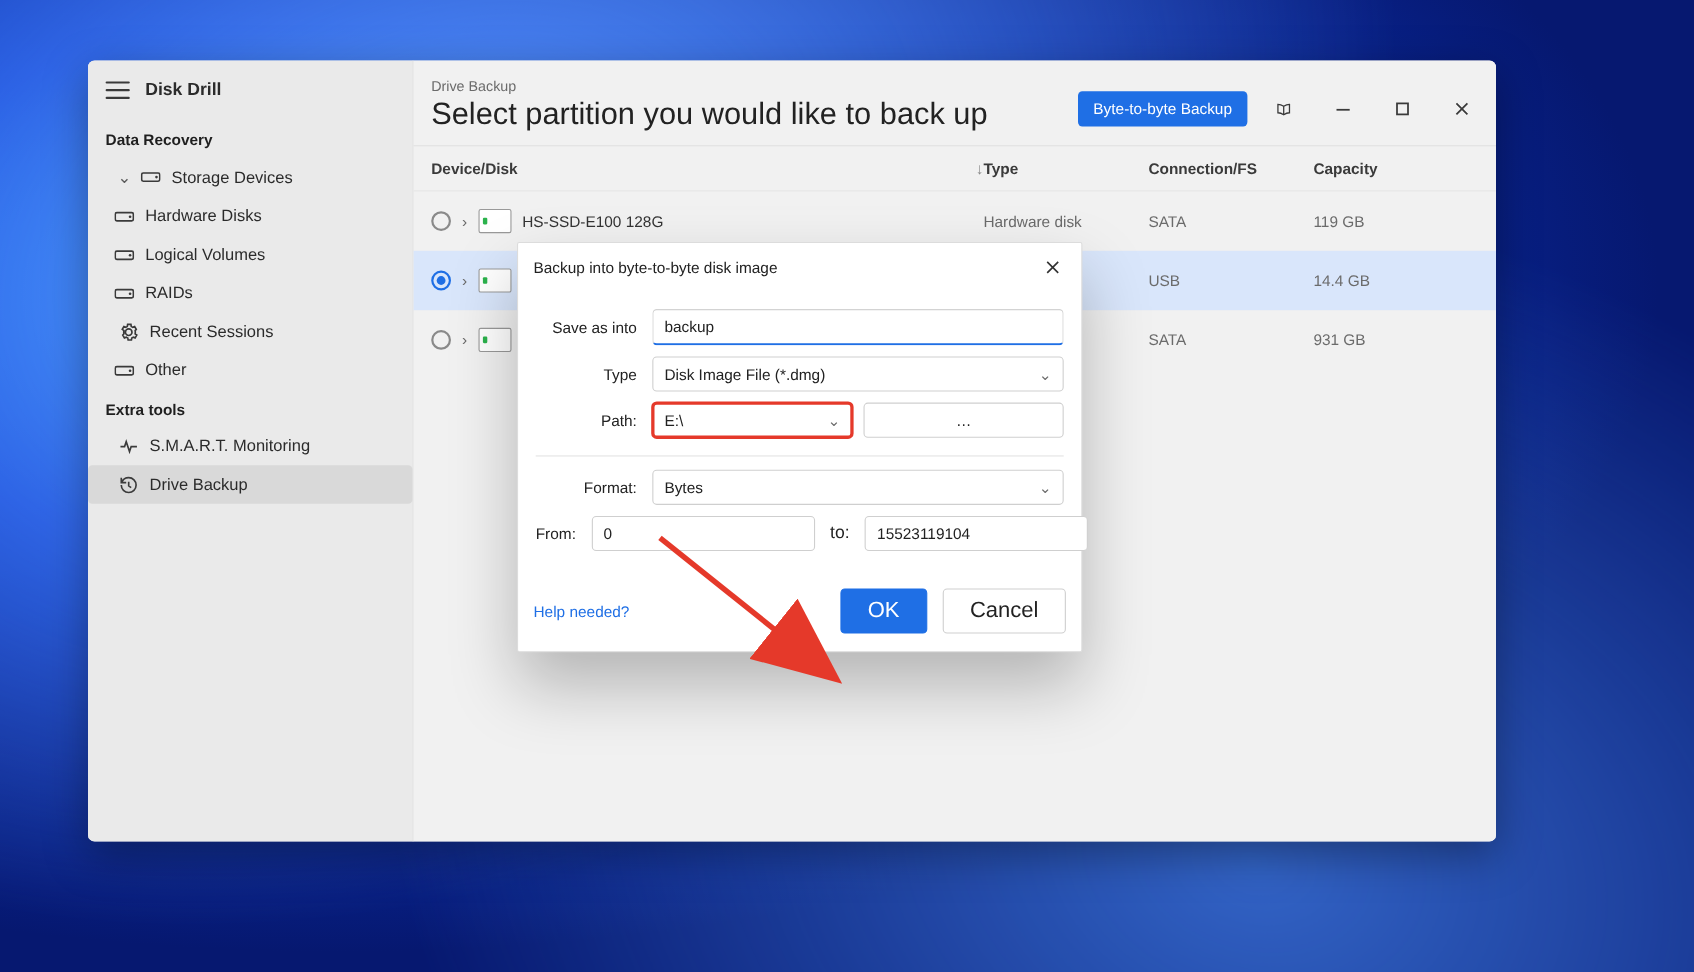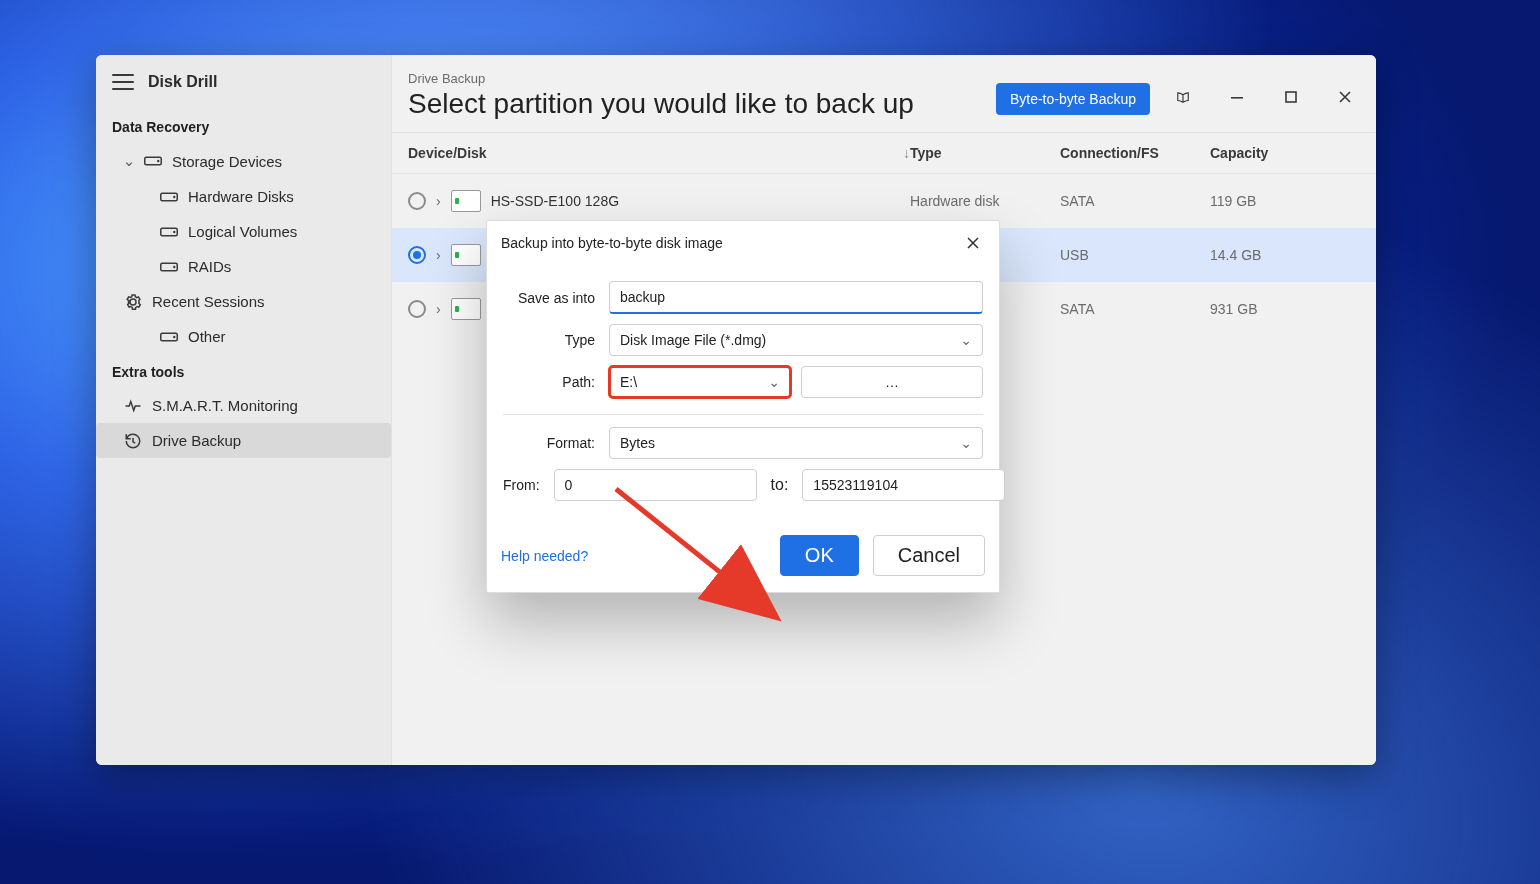--- a/index.html
+++ b/index.html
@@ -22,47 +22,47 @@
     background: radial-gradient(closest-side, rgba(120,180,255,.7), rgba(20,70,220,.0));
     transform: rotate(-20deg);
   }
   .ribbon::after {
     width:1600px; height:1200px; right:-400px; bottom:-500px;
     background: radial-gradient(closest-side, rgba(80,150,255,.6), rgba(10,40,200,.0));
     transform: rotate(15deg);
   }
 
   .window {
-    position:absolute; left:96px; top:55px; width:1280px; height:710px;
+    position:absolute; left:80px; top:55px; width:1280px; height:710px;
     background:#f1f1f1; border-radius:6px; box-shadow:0 12px 40px rgba(0,0,0,.35);
     display:flex; overflow:hidden;
   }
 
   
   .sidebar { width:296px; background:#eaeaea; border-right:1px solid #e1e1e1; padding:0; }
   .app-header { display:flex; align-items:center; gap:14px; padding:18px 16px; }
   .hamburger { width:22px; height:16px; display:inline-flex; flex-direction:column; justify-content:space-between; }
   .hamburger span { display:block; height:2px; background:#3a3a3a; border-radius:1px; }
   .app-title { font-size:16px; font-weight:600; color:#2b2b2b; }
   .section-label { padding:10px 16px 8px; font-size:14px; font-weight:700; color:#1f1f1f; }
   .tree-item { display:flex; align-items:center; gap:10px; padding:9px 16px 9px 24px; font-size:15px; color:#2b2b2b; cursor:pointer; }
-  .tree-item.lvl2 { padding-left:64px;align-items:center; }
+  .tree-item.lvl2 { padding-left:24px;align-items:center; }
   .tree-item.lvl1 { padding-left:28px; }
   .tree-item.active { background:#d9d9d9; border-radius:4px; }
   .chev { width:10px; display:flex; justify-content:center; color:#5b5b5b; }
   .icon { width:18px; height:14px; display:inline-flex; align-items:center; justify-content:center; color:#3a3a3a; }
   .icon svg { width:18px; height:14px; }
   .pill-icon svg { width:18px; height:18px; }
 
   
   .main { flex:1; background:#f1f1f1; display:flex; flex-direction:column; }
   .titlebar { display:flex; align-items:center; justify-content:space-between; padding:10px 10px 0 16px; }
   .title-left .crumb { color:#6b6b6b; font-size:13px; margin-top:6px; }
   .title-left h1 { margin:2px 0 12px; font-size:28px; font-weight:400; color:#222;text-align:center; }
-  .title-right { display:flex; gap:12px; }
+  .title-right { display:flex; align-items:center; gap:12px; }
   .byte-btn { background:#1f6fe5; color:#fff; border:none; border-radius:4px; padding:8px 14px; font-size:14px; cursor:pointer; }
   .win-btn { width:42px; height:28px; display:flex; align-items:center; justify-content:center; color:#3a3a3a; }
   .win-btn svg { width:14px; height:14px; }
 
   .table { border-top:1px solid #e0e0e0; }
   .thead, .trow { display:grid; grid-template-columns: 1fr 150px 150px 150px; align-items:center; }
   .thead { padding:12px 16px; color:#3a3a3a; font-weight:600; font-size:14px; border-bottom:1px solid #e6e6e6; }
   .thead .sort { float:right; color:#8a8a8a; font-size:14px; }
   .trow { padding:8px 16px; height:54px; font-size:14px; color:#333; }
   .trow.selected { background:#d9e6fb; }

